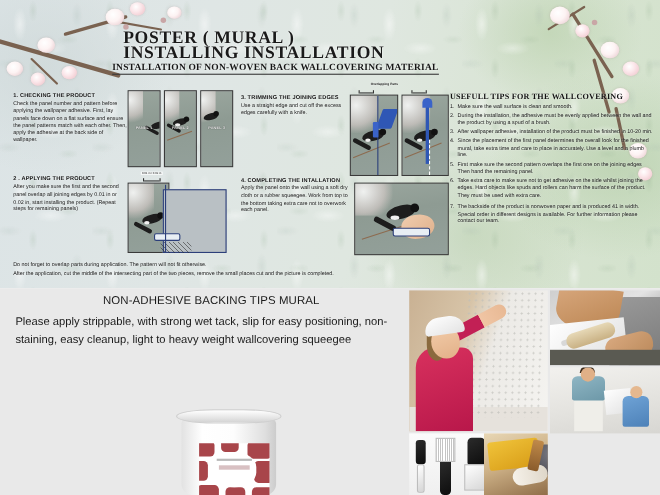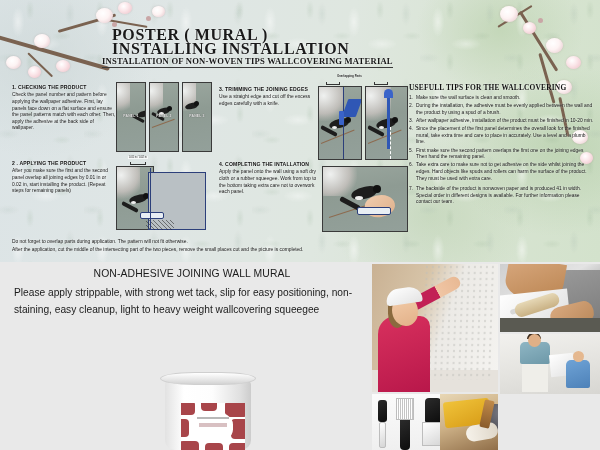--- a/index.html
+++ b/index.html
@@ -362,21 +362,21 @@
       <div class="twig" style="left:6px;top:50px;width:48px;transform:rotate(-18deg);"></div>
       <div class="hand" style="left:42px;top:28px;width:30px;height:22px;transform:rotate(-12deg);"></div>
       <div class="squeegee" style="left:34px;top:40px;width:34px;height:8px;"></div>
     </div>
   </div>
 
   <div class="hdr-wrap">
     <div class="hdr-main">POSTER ( MURAL )</div>
     <div class="hdr-main">INSTALLING INSTALLATION</div>
   </div>
-  <div class="hdr-sub">INSTALLATION OF NON-WOVEN TIPS WALLCOVERING MATERIAL</div>
+  <div class="hdr-sub">INSTALLATION OF NON-WOVEN BACK WALLCOVERING MATERIAL</div>
 
   <div class="step" id="step1">
     <div class="step-title">1. CHECKING THE PRODUCT</div>
     <div class="step-body">Check the panel number and pattern before applying the wallpaper adhesive. First, lay panels face down on a flat surface and ensure the panel patterns match with each other. Then, apply the adhesive at the back side of wallpaper.</div>
   </div>
   <div class="step" id="step2">
     <div class="step-title">2 . APPLYING THE PRODUCT</div>
     <div class="step-body">After you make sure the first and the second panel overlap all joining edges by 0.01 in or 0.02 in, start installing the product. (Repeat steps for remaining panels)</div>
   </div>
   <div class="step" id="step3">
@@ -403,21 +403,21 @@
 
   <div id="footnotes">
     <div>Do not forget to overlap parts during application. The pattern will not fit otherwise.</div>
     <div>After the application, cut the middle of the intersecting part of the two pieces, remove the small places cut and the picture is completed.</div>
   </div>
 </div>
 
 <div id="bottom-region"></div>
 
 <div id="promo">
-  <div class="promo-title">NON-ADHESIVE JOINING WALL MURAL</div>
+  <div class="promo-title">NON-ADHESIVE BACKING TIPS MURAL</div>
   <div class="promo-body">Please apply strippable, with strong wet tack, slip for easy positioning, non-staining, easy cleanup, light to heavy weight wallcovering squeegee</div>
 </div>
 
 <div id="bucket">
   <div class="body">
     <div class="label">
       <div class="blob" style="left:-4px;top:-2px;width:18px;height:14px;"></div>
       <div class="blob" style="left:20px;top:-4px;width:16px;height:12px;"></div>
       <div class="blob" style="left:44px;top:-2px;width:22px;height:16px;"></div>
       <div class="blob" style="left:-6px;top:16px;width:14px;height:18px;"></div>

